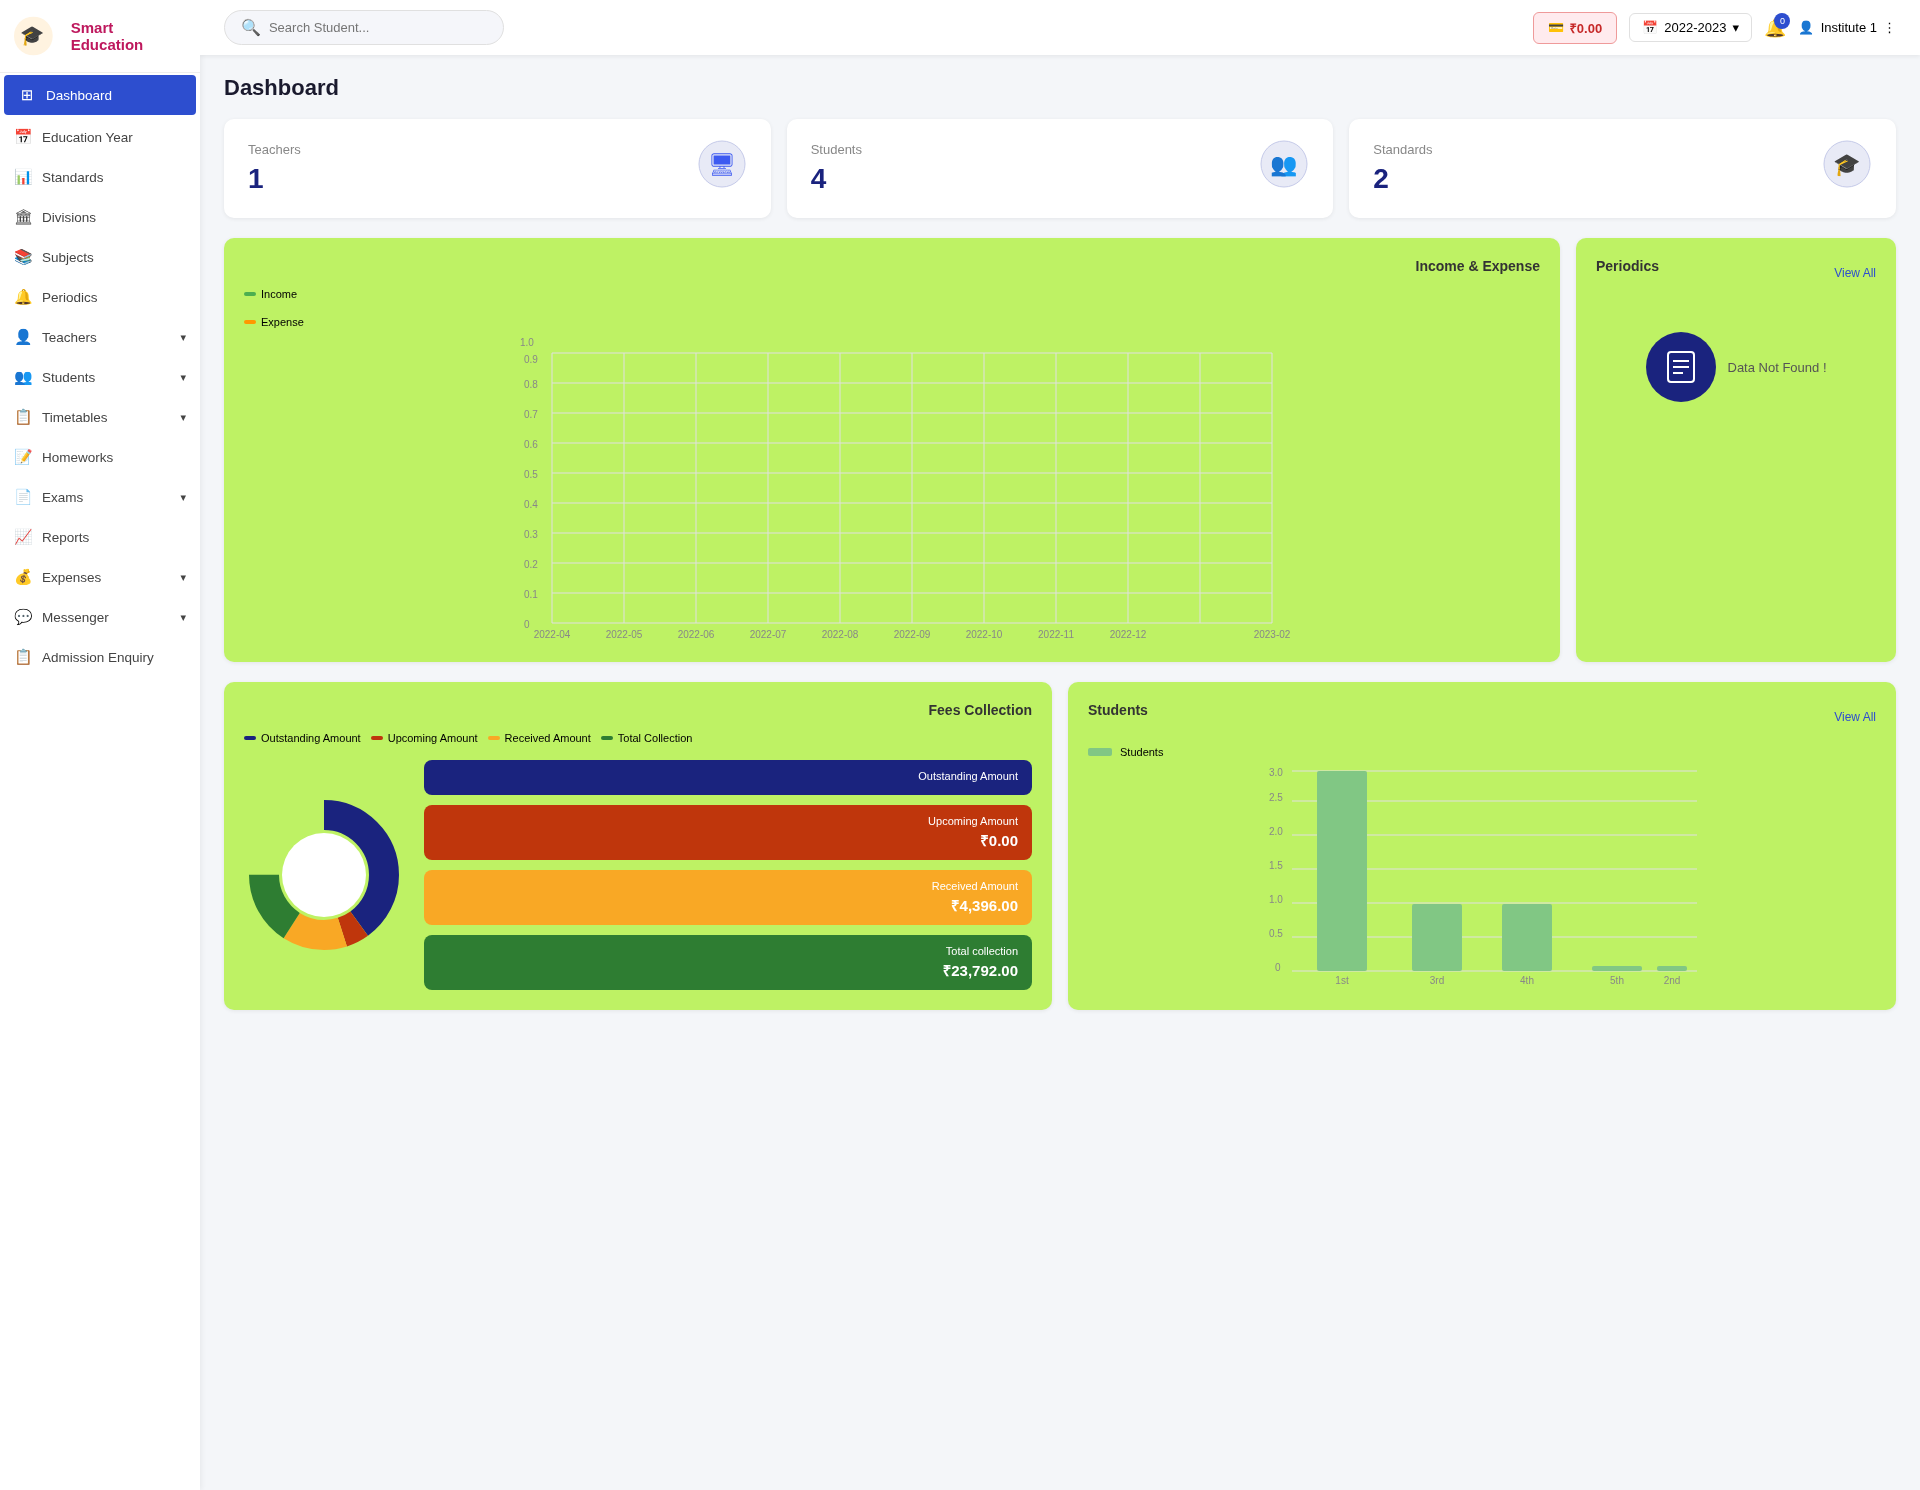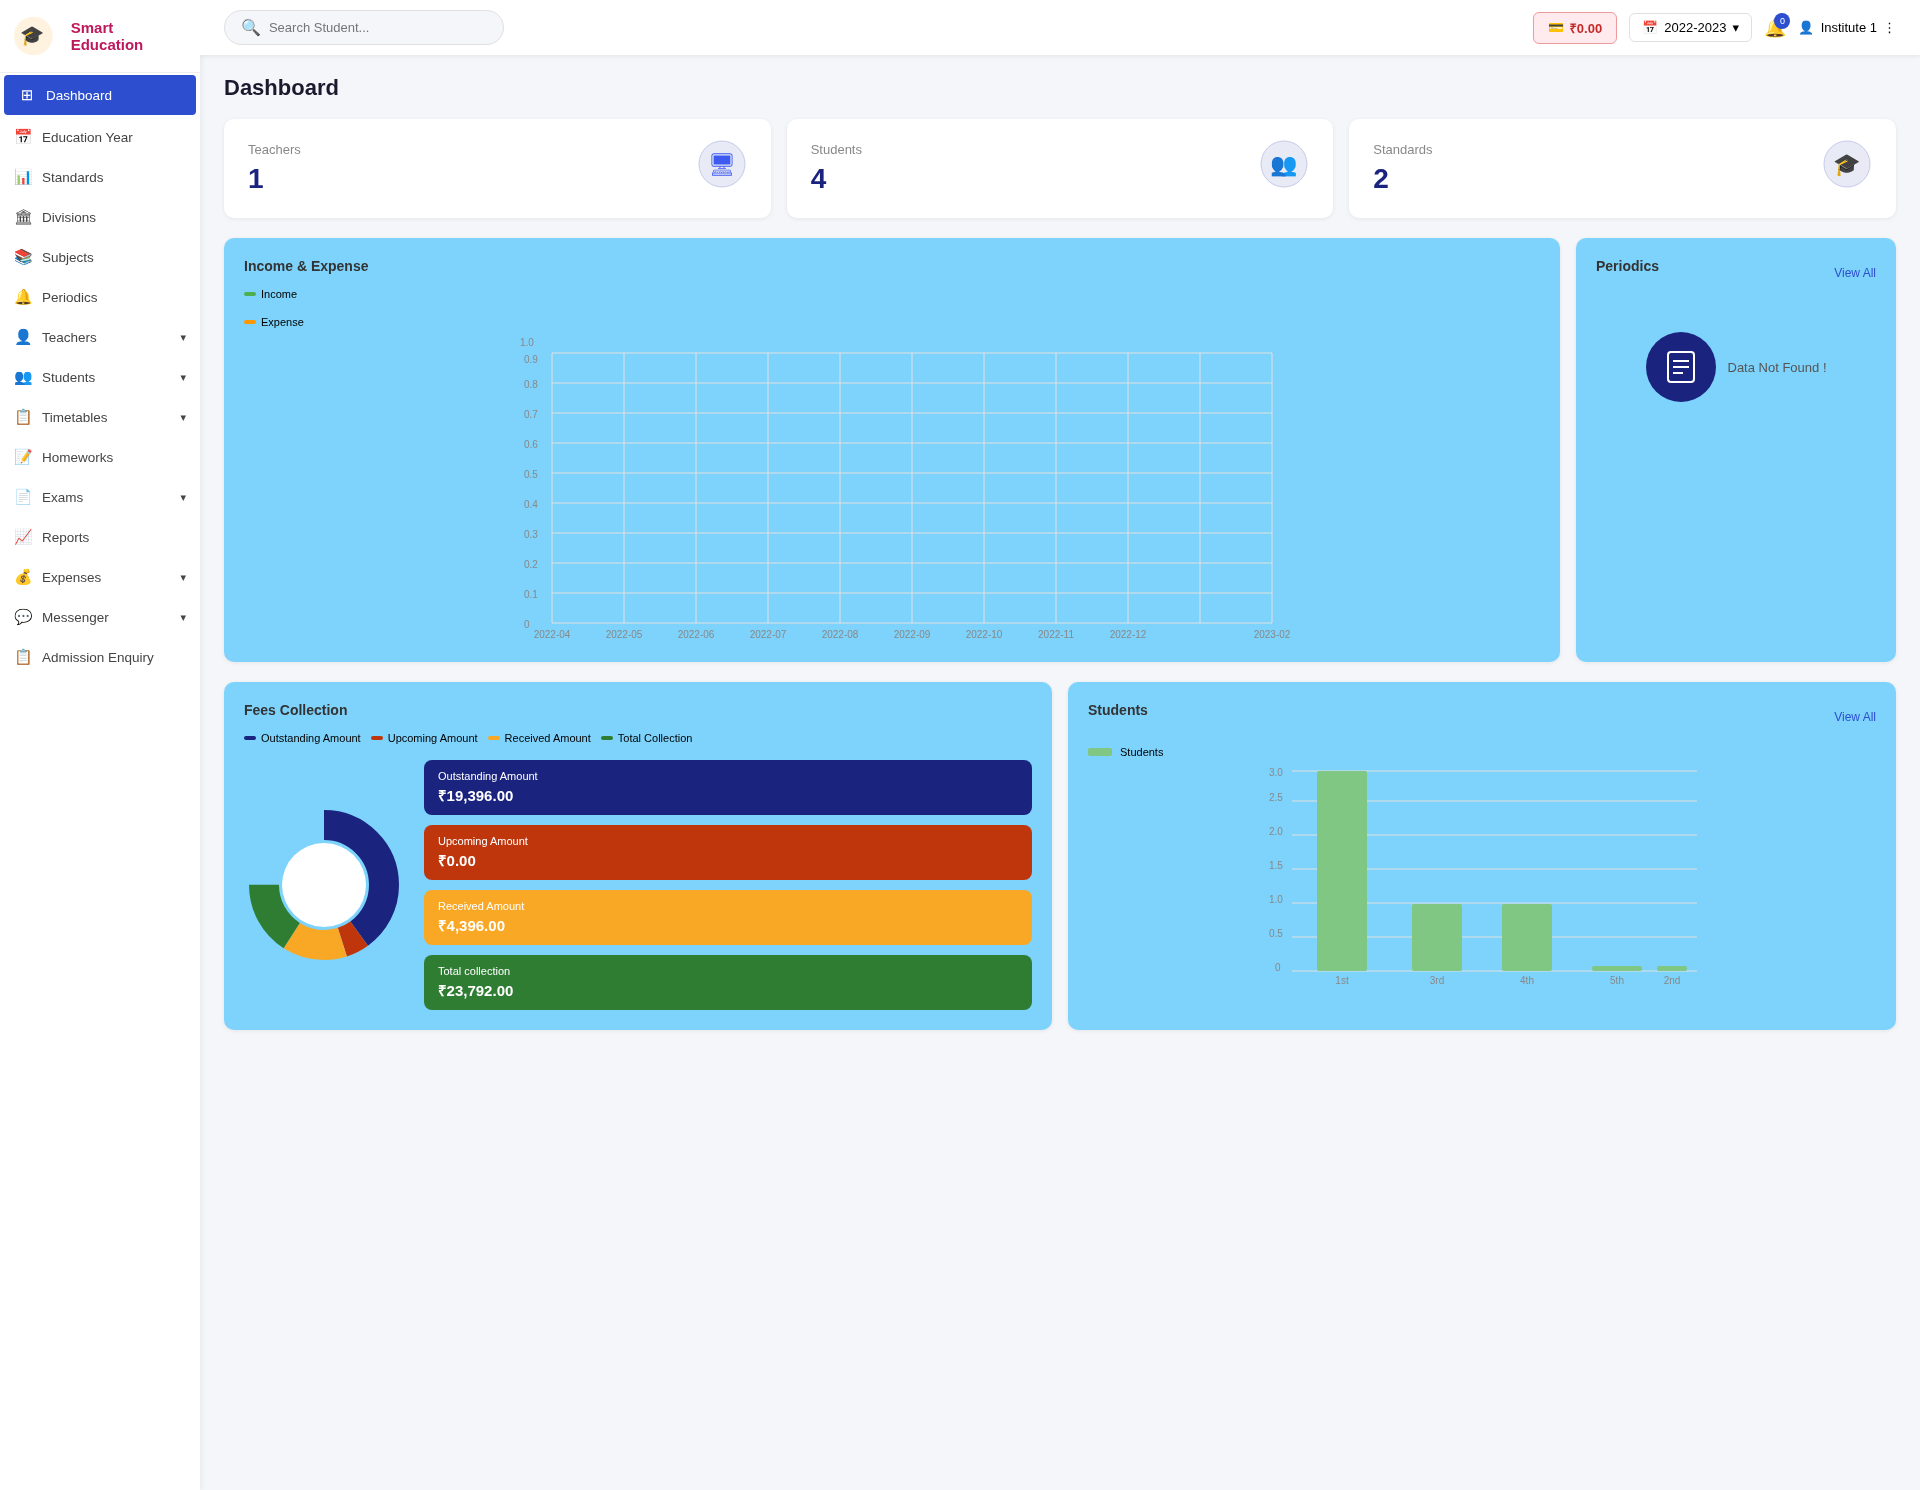--- a/index.html
+++ b/index.html
@@ -183,24 +183,25 @@
     .stat-icon { font-size: 36px; color: #3d5af1; }
 
     
     .charts-row {
       display: grid;
       grid-template-columns: 1fr 320px;
       gap: 16px;
       margin-bottom: 20px;
     }
     .card {
-      background: #7dd3fc;
+      background: #bef264;
       border-radius: 10px;
       padding: 20px;
       box-shadow: 0 1px 4px rgba(0,0,0,0.07);
+      text-align: right;
     }
     .card-title {
       font-size: 14px;
       font-weight: 600;
       color: #333;
       margin-bottom: 14px;
     }
     .card-header {
       display: flex;
       align-items: center;
@@ -551,21 +552,20 @@
               <circle cx="80" cy="80" r="60" fill="none" stroke="#bf360c" stroke-width="30" stroke-dasharray="18.85 376.99" stroke-dashoffset="-150.65" transform="rotate(-90 80 80)"></circle>
               <circle cx="80" cy="80" r="60" fill="none" stroke="#f9a825" stroke-width="30" stroke-dasharray="52.78 376.99" stroke-dashoffset="-169.5" transform="rotate(-90 80 80)"></circle>
               <circle cx="80" cy="80" r="60" fill="none" stroke="#2e7d32" stroke-width="30" stroke-dasharray="60.32 376.99" stroke-dashoffset="-222.28" transform="rotate(-90 80 80)"></circle>
               <circle cx="80" cy="80" r="42" fill="#fff"></circle>
             </svg>
           </div>
 
           <div class="fees-cards" id="fees-cards-container">
               <div class="fees-card" style="background: rgb(26, 35, 126);">
     <div class="fees-card-label">Outstanding Amount</div>
-    <div class="fees-card-value">₹19,396.00</div>
   </div>
               <div class="fees-card" style="background: rgb(191, 54, 12);">
     <div class="fees-card-label">Upcoming Amount</div>
     <div class="fees-card-value">₹0.00</div>
   </div>
               <div class="fees-card" style="background: rgb(249, 168, 37);">
     <div class="fees-card-label">Received Amount</div>
     <div class="fees-card-value">₹4,396.00</div>
   </div>
               <div class="fees-card" style="background: rgb(46, 125, 50);">

